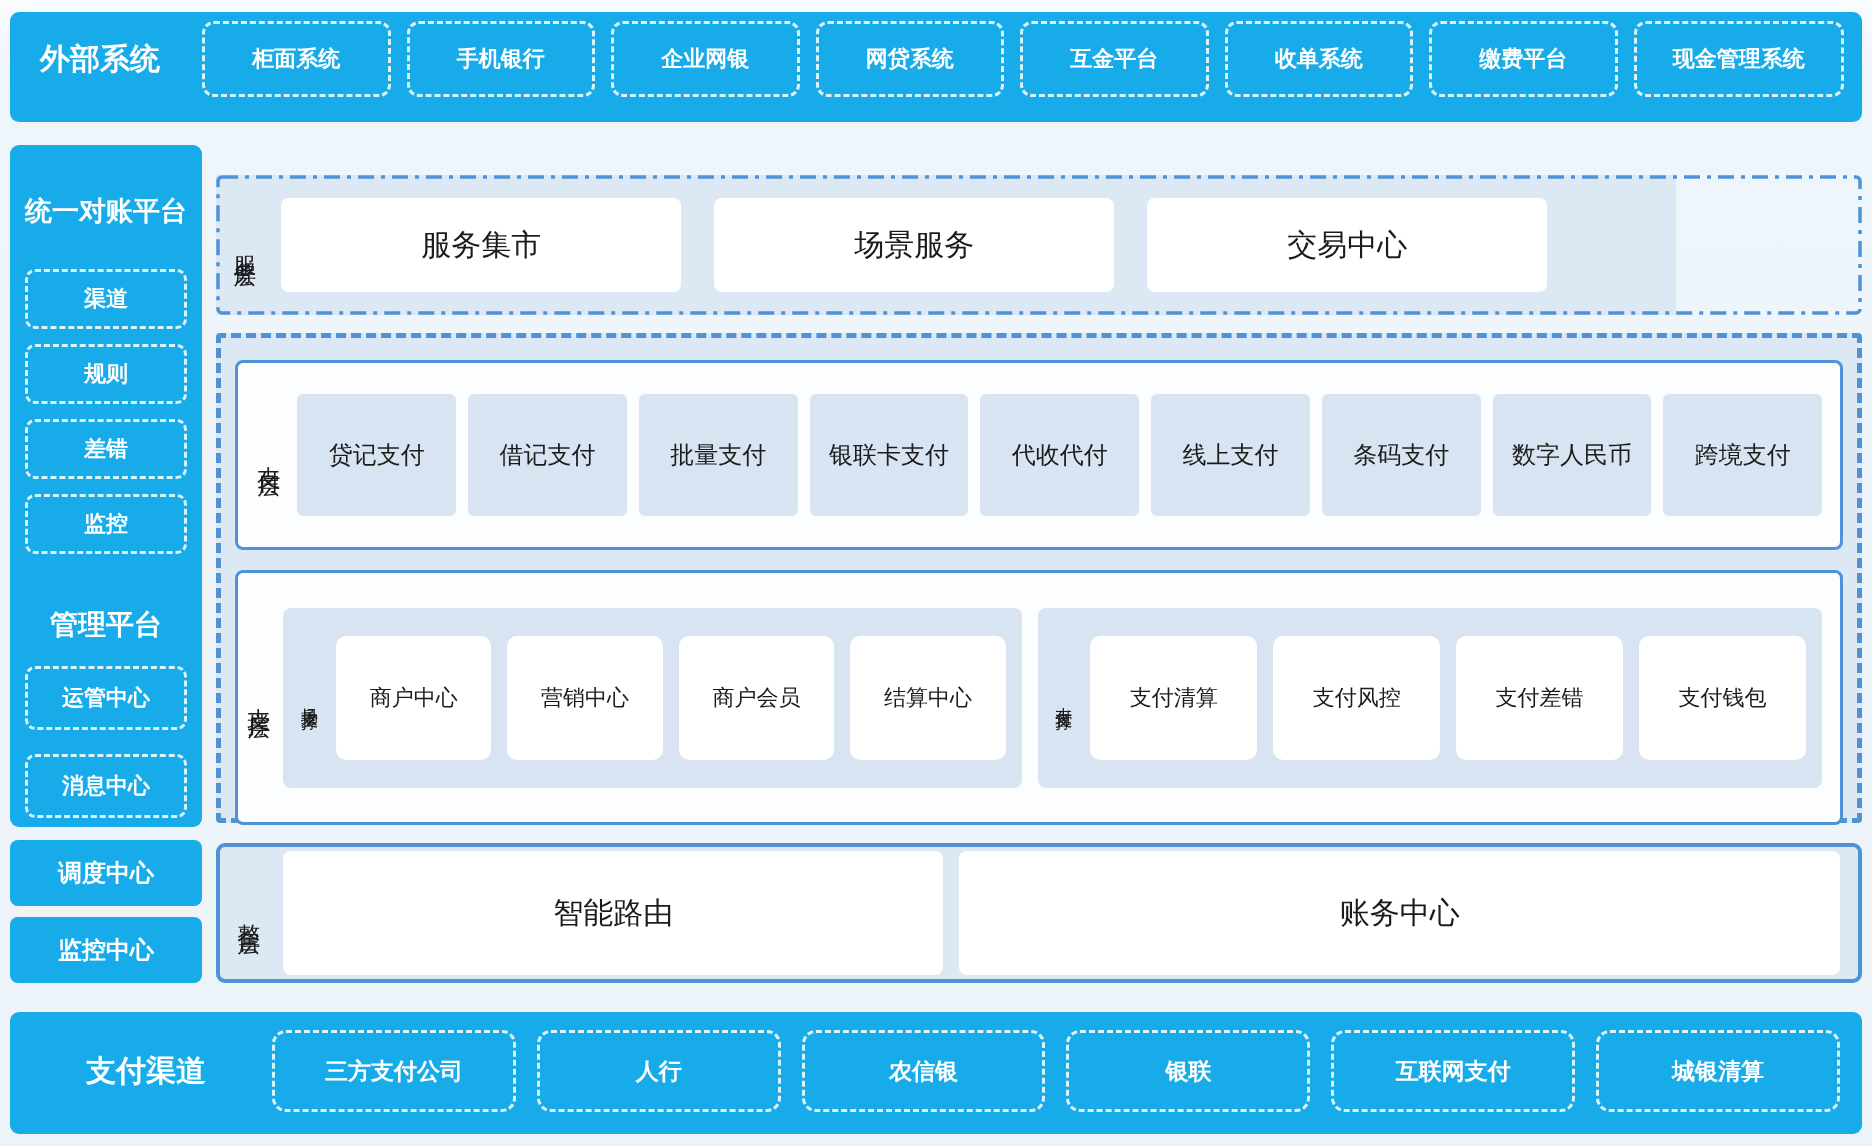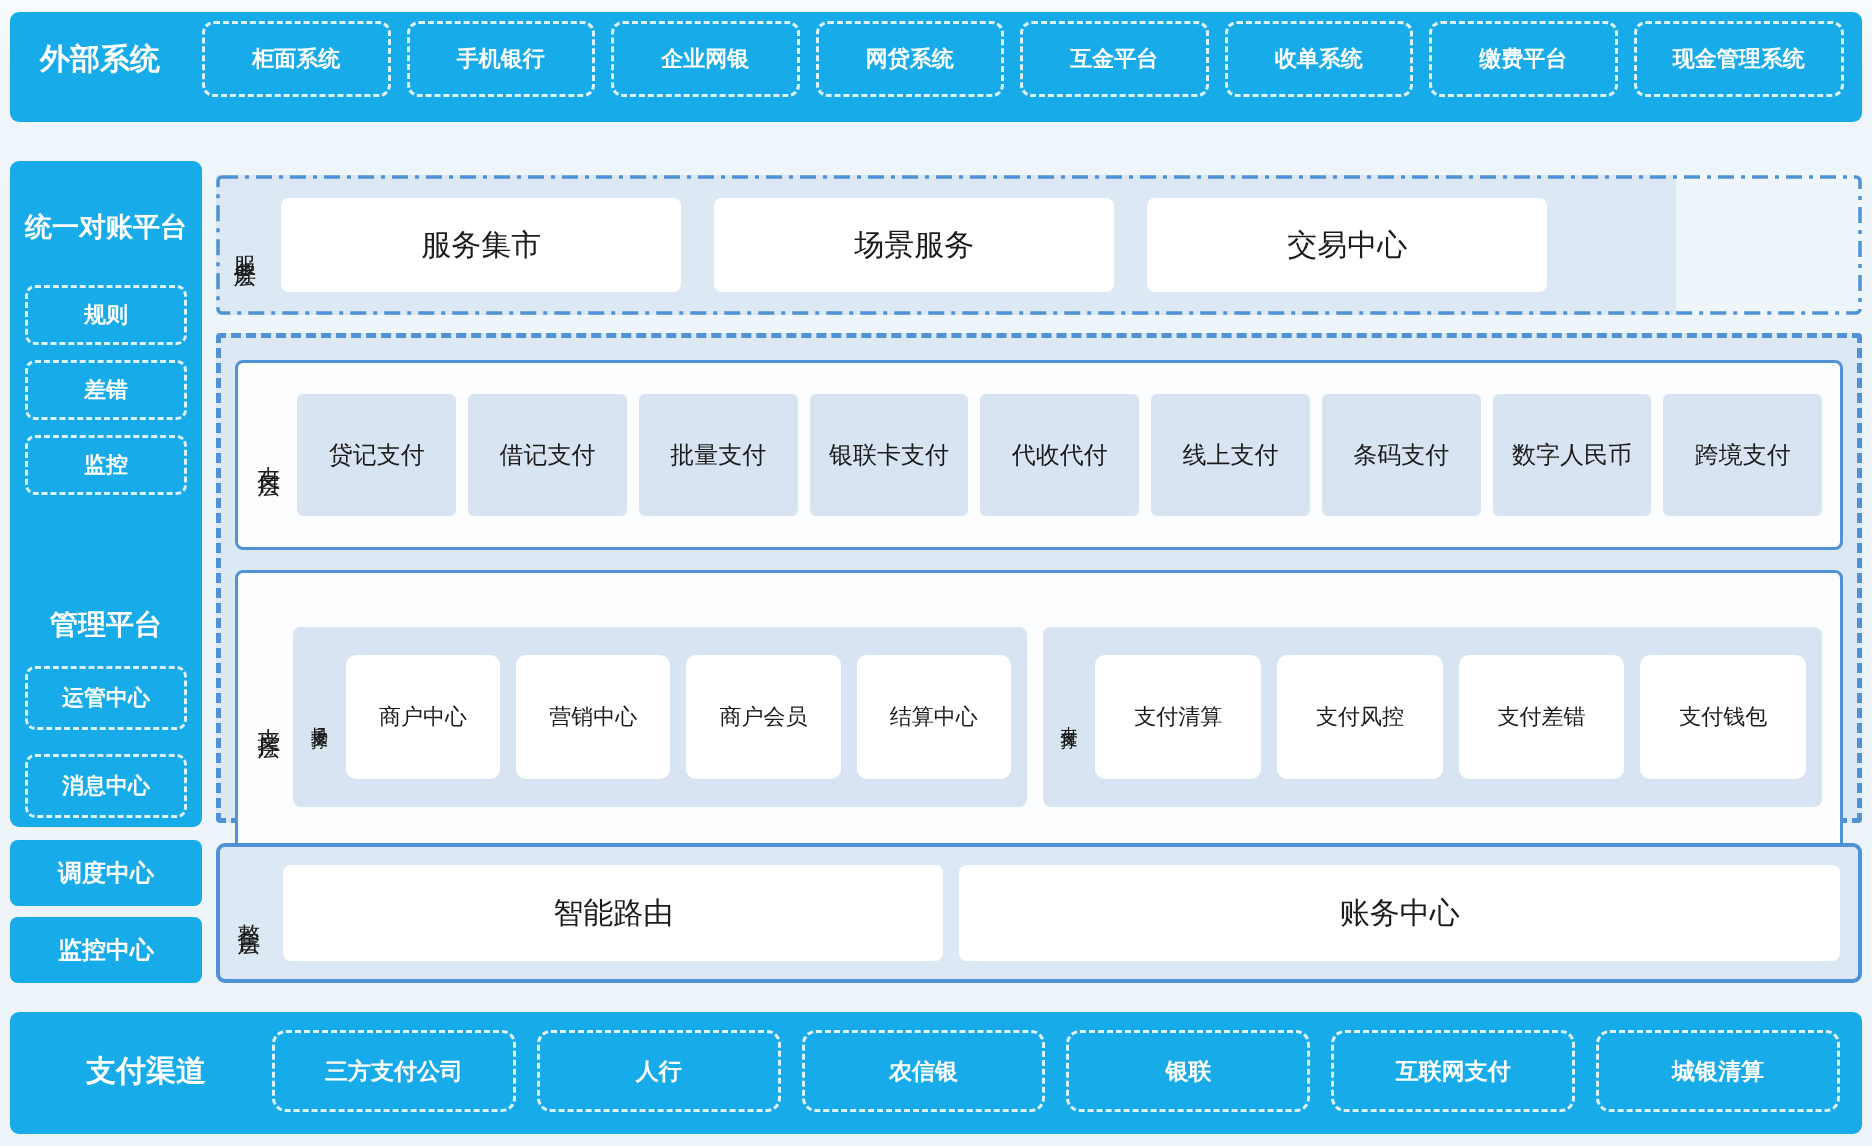--- a/index.html
+++ b/index.html
@@ -27,21 +27,21 @@
   .top-bar .bar-items{gap:16px;margin-left:12px;}
   .bottom-bar .bar-items{gap:21px;margin-left:26px;}
   .dash-item{border:3px dashed rgba(255,255,255,.85);color:#fff;font-weight:bold;
              display:flex;align-items:center;justify-content:center;}
   .top-bar .dash-item{flex:1 1 0;height:76px;font-size:22px;border-radius:12px;}
   .top-bar .dash-item:last-of-type{flex:1.12 1 0;}
   .bottom-bar .dash-item{flex:1 1 0;height:82px;font-size:23px;border-radius:14px;}
 
   
   .side-block{position:absolute;left:10px;width:192px;background:var(--brand);border-radius:9px;}
-  .side-1{top:161px;height:545px;}
+  .side-1{top:145px;height:545px;}
   .side-2{top:582px;height:245px;}
   .side-title{color:#fff;font-weight:bold;text-align:center;}
   .side-1 .side-title{font-size:27px;margin-top:48px;margin-bottom:40px;}
   .side-2 .side-title{font-size:28px;margin-top:24px;margin-bottom:22px;}
   .side-item{border:3px dashed rgba(255,255,255,.85);border-radius:10px;height:60px;
              margin:0 15px 15px;color:#fff;font-size:22px;font-weight:bold;
              display:flex;align-items:center;justify-content:center;}
   .side-2 .side-item{height:64px;margin-bottom:24px;}
   .side-solid{position:absolute;left:10px;width:192px;height:66px;background:var(--brand);
               border-radius:8px;color:#fff;font-size:24px;font-weight:bold;
@@ -68,35 +68,35 @@
   .dashed-wrap{position:absolute;left:216px;top:333px;width:1646px;height:490px;
                border:5px dashed var(--border);background:var(--panel);border-radius:4px;}
   .solid-panel{position:absolute;left:14px;right:14px;background:var(--nearwhite);
                border:3px solid var(--border);border-radius:8px;
                display:flex;align-items:center;padding:0 18px;}
   .payment-panel{top:22px;height:190px;}
   .payment-items{flex:1;display:flex;gap:12px;margin-left:16px;}
   .blue-item{background:var(--itemblue);border-radius:6px;display:flex;align-items:center;
              justify-content:center;color:var(--dark);}
   .payment-items .blue-item{flex:1 1 0;height:122px;font-size:24px;}
-  .support-panel{top:232px;height:294px;}
+  .support-panel{top:232px;height:255px;padding-left:8px;}
   .support-groups{flex:1;display:flex;gap:16px;margin-left:12px;}
   .support-group{background:var(--itemblue);border-radius:8px;display:flex;align-items:center;
                  padding:0 16px;gap:18px;height:180px;}
   .group-1{flex:46 1 0;}
   .group-2{flex:49 1 0;}
   .group-items{flex:1;display:flex;gap:16px;}
   .support-group .white-item{flex:1 1 0;height:124px;font-size:22px;border-radius:10px;}
 
   
   .integration{position:absolute;left:216px;top:843px;width:1646px;height:140px;
                background:var(--panel);border:4px solid var(--border);border-radius:9px;
                display:flex;align-items:center;padding:0 18px 0 16px;}
   .integration-items{flex:1;display:flex;gap:16px;margin-left:22px;}
-  .integration-items .white-item{height:96px;font-size:30px;}
+  .integration-items .white-item{height:124px;font-size:30px;}
   .integration-items > div:nth-of-type(1){flex:0 0 660px;}
   .integration-items > div:nth-of-type(2){flex:1 1 0;}
 </style>
 </head>
 <body>
 
 <div class="canvas">
 
   <div class="bluebar top-bar">
     <div class="bar-title">外部系统</div>
@@ -117,20 +117,21 @@
         <div class="dash-item">缴费平台</div>
 
         <div class="dash-item">现金管理系统</div>
       </div>
   </div>
 
   <div class="side-block side-1">
     <div class="side-title">统一对账平台</div>
     <div>
 
+        <div class="side-item">渠道</div>
 
         <div class="side-item">规则</div>
 
         <div class="side-item">差错</div>
 
         <div class="side-item">监控</div>
       </div>
   </div>
 
   <div class="side-block side-2">

